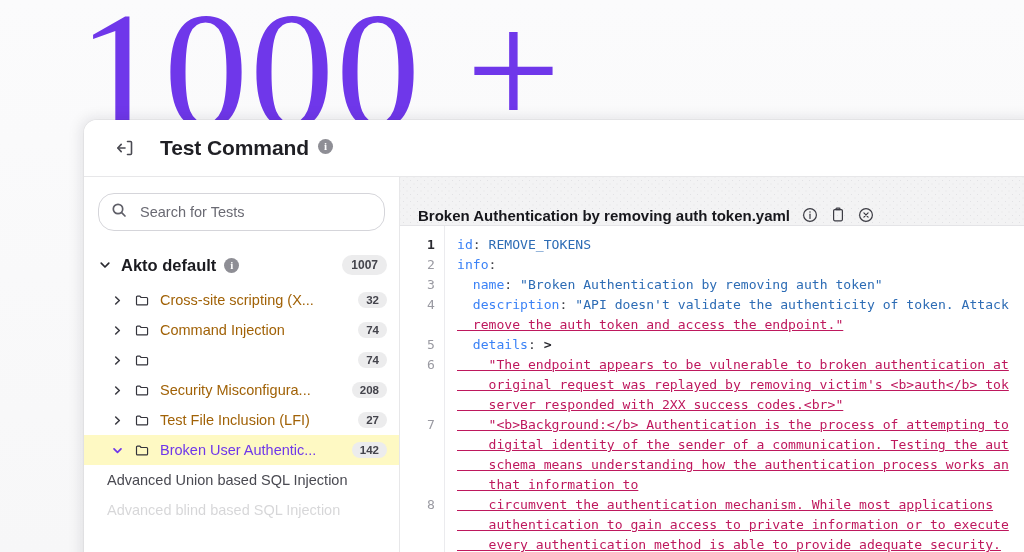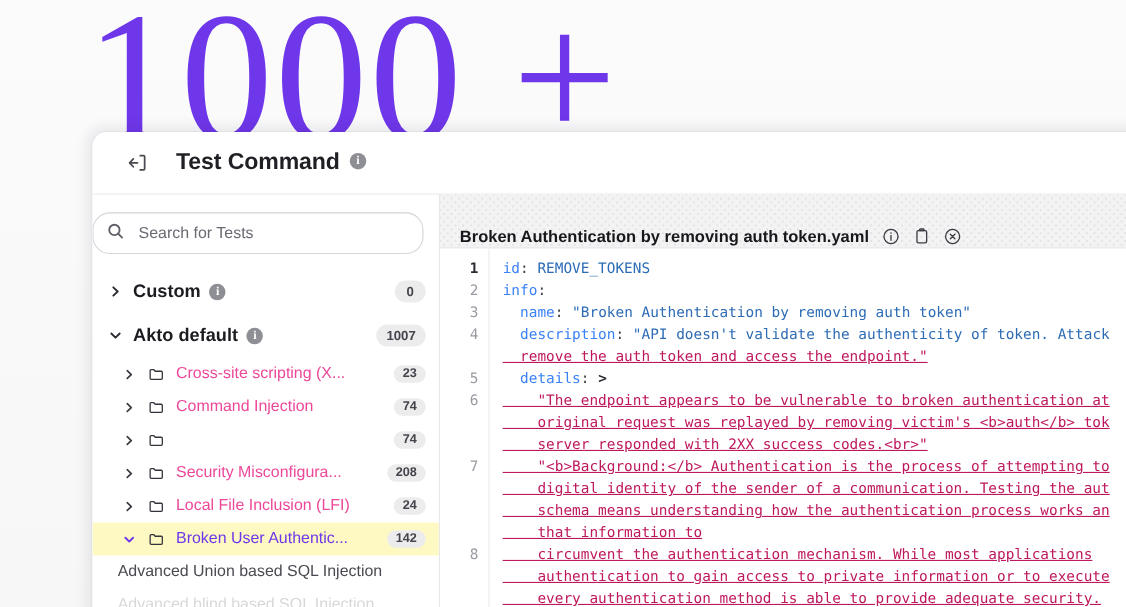--- a/index.html
+++ b/index.html
@@ -113,21 +113,21 @@
     width: 316px;
     flex: 0 0 316px;
     border-right: 1px solid #e7e7e9;
     background: #fff;
     padding-top: 16px;
     overflow: hidden;
     position: relative;
   }
 
   #search-wrap {
-    margin: 0 14px 14px 0;
+    margin: 0 14px 14px 14px;
     height: 38px;
     border: 1px solid #d5d5da;
     border-radius: 16px;
     display: flex;
     align-items: center;
     padding: 0 12px;
     background: #fff;
   }
   #search-wrap svg { flex: 0 0 auto; color: #5f5f68; }
   #search-input {
@@ -184,21 +184,21 @@
   .folder-icon {
     width: 16px; height: 16px;
     margin-left: 11px;
     margin-right: 10px;
     color: #33333b;
     flex: 0 0 16px;
     display: flex; align-items: center; justify-content: center;
   }
   .child-label {
     font-size: 14.5px;
-    color: #ec4899;
+    color: #a16207;
     white-space: nowrap;
     overflow: hidden;
     text-overflow: ellipsis;
     max-width: 168px;
   }
   .tree-row.child .count-pill {
     font-size: 11.5px;
     padding: 2px 8px;
     min-width: 26px;
   }
@@ -331,30 +331,20 @@
       <div id="search-wrap">
         <span>
           <svg width="16" height="16" viewBox="0 0 16 16" fill="none" stroke="currentColor" stroke-width="1.7" stroke-linecap="round">
             <circle cx="7" cy="7" r="4.7"></circle>
             <path d="M10.4 10.4 14 14"></path>
           </svg>
         </span>
         <input id="search-input" type="text" placeholder="Search for Tests" style="">
       </div>
 
-      <div class="tree-row group">
-        <span class="chev">
-          <svg width="12" height="12" viewBox="0 0 12 12" fill="none" stroke="currentColor" stroke-width="1.7" stroke-linecap="round" stroke-linejoin="round">
-            <path d="M4 2.2 8 6l-4 3.8"></path>
-          </svg>
-        </span>
-        <span class="group-label">Custom</span>
-        <span class="info-dot" style="top:0;margin-left:8px"></span>
-        <span class="count-pill">0</span>
-      </div>
 
       <div class="tree-row group">
         <span class="chev">
           <svg width="12" height="12" viewBox="0 0 12 12" fill="none" stroke="currentColor" stroke-width="1.7" stroke-linecap="round" stroke-linejoin="round">
             <path d="M2.2 4.2 6 8l3.8-3.8"></path>
           </svg>
         </span>
         <span class="group-label">Akto default</span>
         <span class="info-dot" style="top:0;margin-left:8px"></span>
         <span class="count-pill">1007</span>
@@ -365,21 +355,21 @@
           <svg width="11" height="11" viewBox="0 0 12 12" fill="none" stroke="currentColor" stroke-width="1.7" stroke-linecap="round" stroke-linejoin="round">
               <path d="M4 2.2 8 6l-4 3.8"></path>
             </svg>
         </span>
         <span class="folder-icon">
           <svg width="15" height="15" viewBox="0 0 16 16" fill="none" stroke="currentColor" stroke-width="1.25" stroke-linejoin="round">
             <path d="M1.6 4.3a1 1 0 0 1 1-1h2.6l1.3 1.5h5.9a1 1 0 0 1 1 1v5.9a1 1 0 0 1-1 1H2.6a1 1 0 0 1-1-1z"></path>
           </svg>
         </span>
         <span class="child-label">Cross-site scripting (X...</span>
-        <span class="count-pill">23</span>
+        <span class="count-pill">32</span>
       </div>
 
       <div class="tree-row child">
         <span class="chev">
           <svg width="11" height="11" viewBox="0 0 12 12" fill="none" stroke="currentColor" stroke-width="1.7" stroke-linecap="round" stroke-linejoin="round">
               <path d="M4 2.2 8 6l-4 3.8"></path>
             </svg>
         </span>
         <span class="folder-icon">
           <svg width="15" height="15" viewBox="0 0 16 16" fill="none" stroke="currentColor" stroke-width="1.25" stroke-linejoin="round">
@@ -423,22 +413,22 @@
         <span class="chev">
           <svg width="11" height="11" viewBox="0 0 12 12" fill="none" stroke="currentColor" stroke-width="1.7" stroke-linecap="round" stroke-linejoin="round">
               <path d="M4 2.2 8 6l-4 3.8"></path>
             </svg>
         </span>
         <span class="folder-icon">
           <svg width="15" height="15" viewBox="0 0 16 16" fill="none" stroke="currentColor" stroke-width="1.25" stroke-linejoin="round">
               <path d="M1.6 4.3a1 1 0 0 1 1-1h2.6l1.3 1.5h5.9a1 1 0 0 1 1 1v5.9a1 1 0 0 1-1 1H2.6a1 1 0 0 1-1-1z"></path>
             </svg>
         </span>
-        <span class="child-label">Local File Inclusion (LFI)</span>
-        <span class="count-pill">24</span>
+        <span class="child-label">Test File Inclusion (LFI)</span>
+        <span class="count-pill">27</span>
       </div>
 
       <div class="tree-row child selected">
         <span class="chev">
           <svg width="11" height="11" viewBox="0 0 12 12" fill="none" stroke="currentColor" stroke-width="1.9" stroke-linecap="round" stroke-linejoin="round">
               <path d="M2.2 4.2 6 8l3.8-3.8"></path>
             </svg>
         </span>
         <span class="folder-icon">
           <svg width="15" height="15" viewBox="0 0 16 16" fill="none" stroke="currentColor" stroke-width="1.25" stroke-linejoin="round">

